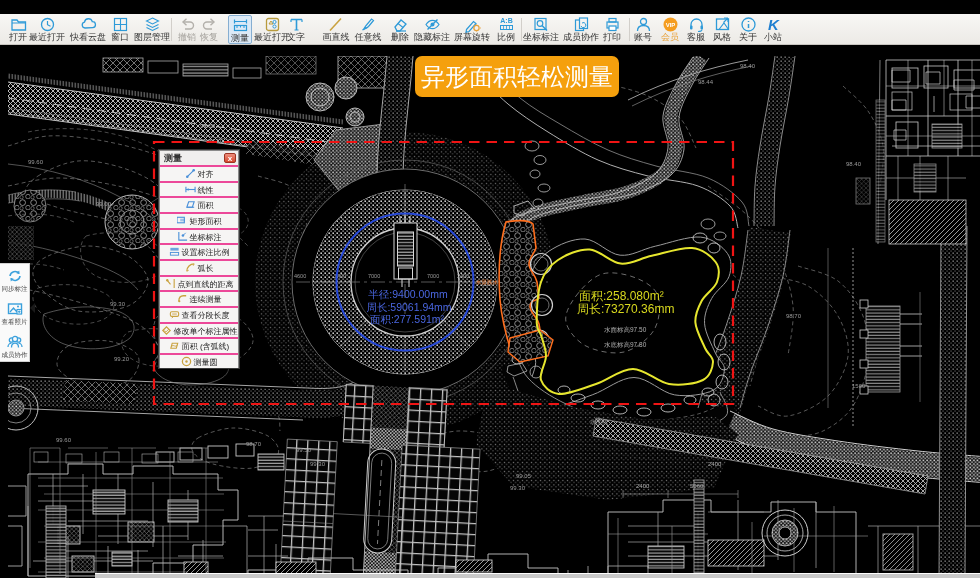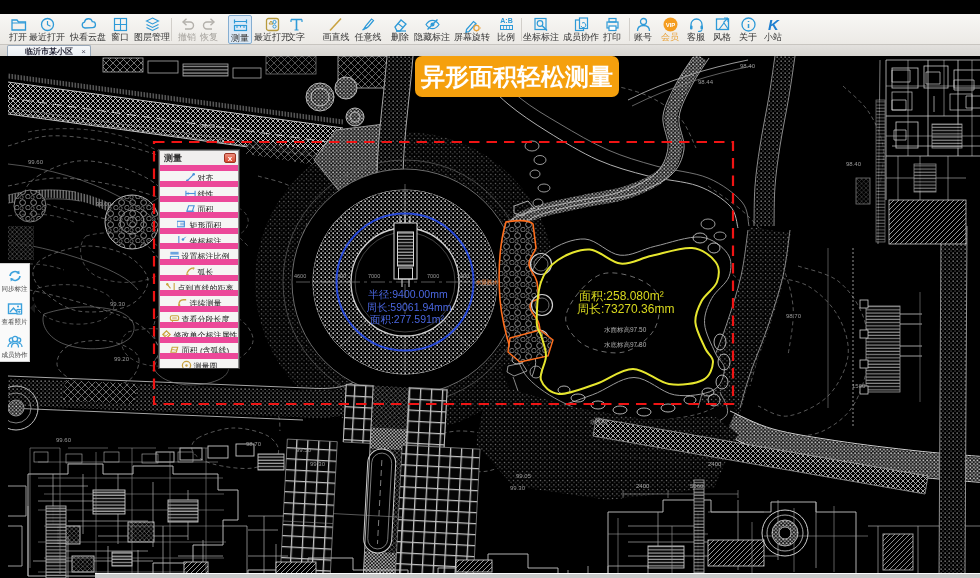--- a/index.html
+++ b/index.html
@@ -17,29 +17,29 @@
 .tb{position:absolute;top:1px;height:29px;text-align:center;transform:translateX(-50%);white-space:nowrap}
 .tb svg{display:block;margin:1px auto 0}
 .tb .lb{font-size:9px;color:#333;line-height:9px;display:block}
 .tb.gray .lb{color:#a6a39e}
 .tb.sel{background:#dceaf7;border:1px solid #86aed1;border-radius:2px;padding:0 2px}
 .sep{position:absolute;top:4px;width:1px;height:23px;background:#d2cfca}
 #tabbar{position:absolute;left:0;top:45px;width:980px;height:11px;background:linear-gradient(#e3e1de,#d6d4d0)}
 #tab{position:absolute;left:7px;top:0;width:84px;height:11px;background:linear-gradient(#f7f9fb,#e9edf2);border:1px solid #98a8ba;border-bottom:none;border-radius:2px 2px 0 0;font-size:8px;font-weight:bold;color:#223;text-align:center;line-height:11px}
 #tab .x{position:absolute;right:4px;top:0;color:#556;font-weight:normal;font-size:8px}
 #canvas{position:absolute;left:8px;top:56px;width:980px;height:500px;background:#86efac}
-#banner{position:absolute;left:415px;top:56px;width:204px;height:41px;background:#f5a00d;border-radius:7px;color:#fff;font-size:24px;font-weight:bold;text-align:center;line-height:41px;white-space:nowrap;overflow:hidden}
+#banner{position:absolute;left:415px;top:56px;width:204px;height:41px;background:#f5a00d;border-radius:7px;color:#fff;font-size:24px;font-weight:normal;text-align:center;line-height:41px;white-space:nowrap;overflow:hidden}
 #leftbtns{position:absolute;left:0;top:263px;width:30px;height:99px;background:#fafafa;border:1px solid #d0d0d0;border-left:none}
 .lbtn{height:33px;text-align:center;color:#444;font-size:6.5px;white-space:nowrap;overflow:hidden}
 .lbtn svg{display:block;margin:3px auto 0}
 #larrow{position:absolute;left:30px;top:303px;width:0;height:0;border-top:5px solid transparent;border-bottom:5px solid transparent;border-right:5px solid #1a1a1a}
 #mpanel{position:absolute;left:159px;top:150px;width:80px;height:218px;background:#f0efee;border:1px solid #8a8a8a;outline:1px solid #3a3a3a;box-shadow:2px 3px 6px rgba(0,0,0,.6)}
 #mtitle{height:14px;font-size:9px;font-weight:bold;color:#333;padding-left:4px;line-height:14px;position:relative}
 #mclose{position:absolute;right:2px;top:2px;width:12px;height:10px;background:linear-gradient(#ee8f7d,#d6492f);border:1px solid #9c3322;border-radius:2px;color:#fff;font-size:8px;line-height:9px;text-align:center;font-weight:bold}
-.mi{height:15.68px;background:#f6f5f4;border-top:6px solid #ec4899;font-size:8px;color:#222;text-align:center;line-height:15px;white-space:nowrap;overflow:hidden}
+.mi{height:15.68px;background:#f6f5f4;border-top:2px solid #ec4899;font-size:8px;color:#222;text-align:center;line-height:15px;white-space:nowrap;overflow:hidden}
 .mi svg{vertical-align:-2px;margin-right:2px}
 #botstrip{position:absolute;left:95px;top:573px;width:885px;height:5px;background:#c9c9c9;border-top:1px solid #fdfdfd}
 </style></head><body>
 <div id="app">
 <div id="canvas">
 <svg width="980" height="522" viewBox="0 0 980 522" style="position:absolute;left:0;top:0">
 <defs>
 <pattern id="stip" width="4" height="4" patternUnits="userSpaceOnUse">
  <rect width="4" height="4" fill="#000"></rect>
  <rect x="0.4" y="0.4" width="1.6" height="1.6" fill="#cccccc"></rect>
@@ -627,23 +627,20 @@
       </div>
 <div class="tb" style="left:773px">
         <svg width="17" height="17" viewBox="0 0 17 17">
           <text x="8.5" y="14" font-size="15" font-weight="bold" fill="#1f7fd0" text-anchor="middle" font-style="italic">K</text>
         </svg>
         <span class="lb">小站</span>
       </div>
 <div class="sep" style="left:171px"></div>
       <div class="sep" style="left:521px"></div>
       <div class="sep" style="left:629px"></div>
-    </div>
-<div id="tabbar">
-      <div id="tab">临沂市某小区<span class="x">×</span></div>
     </div>
 <div id="banner">异形面积轻松测量</div>
 <div id="leftbtns">
       <div class="lbtn"><svg width="18" height="18" viewBox="0 0 18 18">
           <path d="M4,9 a5,5 0 0 1 9,-2.4 M14,9 a5,5 0 0 1 -9,2.4" fill="none" stroke="#3aa0dc" stroke-width="1.6"></path>
           <path d="M13.2,3.4 l.4,3.4 -3.3,-.6z M4.8,14.6 l-.4,-3.4 3.3,.6z" fill="#3aa0dc"></path>
         </svg>同步标注</div>
 <div class="lbtn"><svg width="18" height="18" viewBox="0 0 18 18">
           <rect x="2.5" y="4" width="13" height="9.5" fill="none" stroke="#3aa0dc" stroke-width="1.4"></rect>
           <path d="M4,12 l3.5,-4 3,3.5 2,-2 2.5,2.5" fill="none" stroke="#3aa0dc" stroke-width="1.2"></path>

